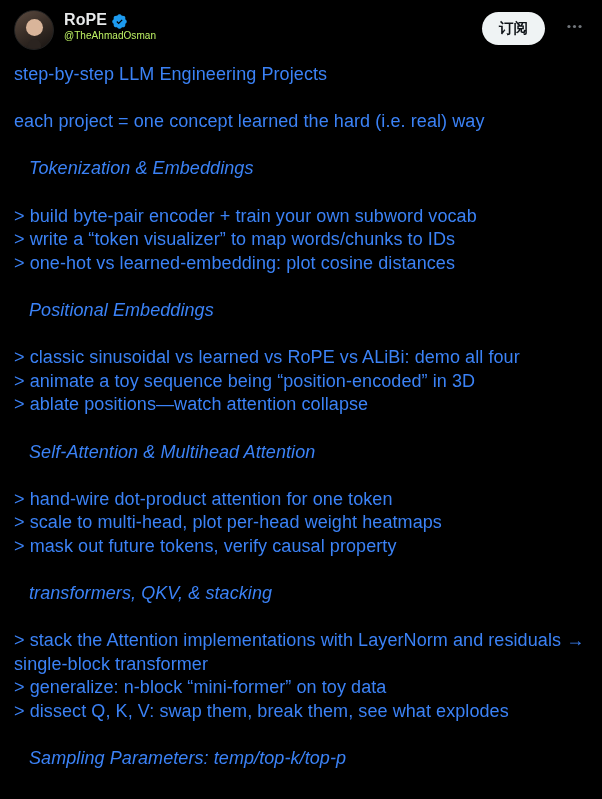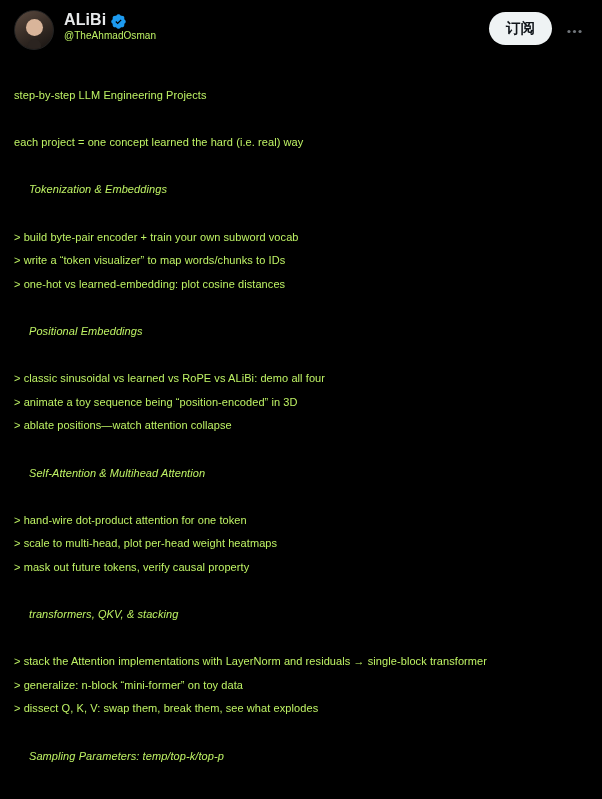--- a/index.html
+++ b/index.html
@@ -58,22 +58,22 @@
     top: 1px;
   }
   .handle {
     font-size: 10px;
     color: #bef264;
     margin-top: 1px;
     letter-spacing: 0.05px;
   }
   .actions {
     display: flex;
-    align-items: flex-end;
-    gap: 8px;
+    align-items: flex-start;
+    gap: 15px;
     padding-top: 2px;
   }
   .subscribe-btn {
     background: #eff3f4;
     color: #0f1419;
     border: none;
     border-radius: 18px;
     height: 33px;
     padding: 0 17px;
     font-size: 14.5px;
@@ -88,42 +88,42 @@
     background: transparent;
     border: none;
     color: #71767b;
     display: flex;
     align-items: center;
     justify-content: center;
     cursor: pointer;
   }
   .more-btn svg { display: block; }
   .body {
-    margin-top: 22px;
-    font-size: 11px;
+    margin-top: 1px;
+    font-size: 18px;
     line-height: 23.6px;
-    color: #bef264;
+    color: #3b82f6;
     white-space: pre-wrap;
     letter-spacing: 0.08px;
   }
   .para { margin: 0; }
   .spacer { height: 23.6px; }
   .indent { padding-left: 15px; font-style: italic; }
 </style>
 </head>
 <body>
 
 <div class="post">
 
   <div class="header">
     <div class="avatar"></div>
 
     <div class="namecol">
       <div class="nameline">
-        <span class="displayname">ALiBi</span>
+        <span class="displayname">RoPE</span>
         <span class="verified">
           <svg viewBox="0 0 24 24" width="17" height="17" aria-hidden="true">
             <path fill="#1d9bf0" d="M22.25 12c0-1.43-.88-2.67-2.19-3.34.46-1.39.2-2.9-.81-3.91s-2.52-1.27-3.91-.81C14.67 2.63 13.43 1.75 12 1.75S9.33 2.63 8.66 3.94c-1.39-.46-2.9-.2-3.91.81s-1.27 2.52-.81 3.91C2.63 9.33 1.75 10.57 1.75 12s.88 2.67 2.19 3.34c-.46 1.39-.2 2.9.81 3.91s2.52 1.27 3.91.81c.67 1.31 1.91 2.19 3.34 2.19s2.67-.88 3.34-2.19c1.39.46 2.9.2 3.91-.81s1.27-2.52.81-3.91c1.31-.67 2.19-1.91 2.19-3.34z"></path>
             <path fill="#000" d="M10.8 15.9l-3.2-3.2 1.27-1.27 1.93 1.93 4.35-4.35 1.27 1.27-5.62 5.62z"></path>
           </svg>
         </span>
       </div>
       <div class="handle">@TheAhmadOsman</div>
     </div>
 

